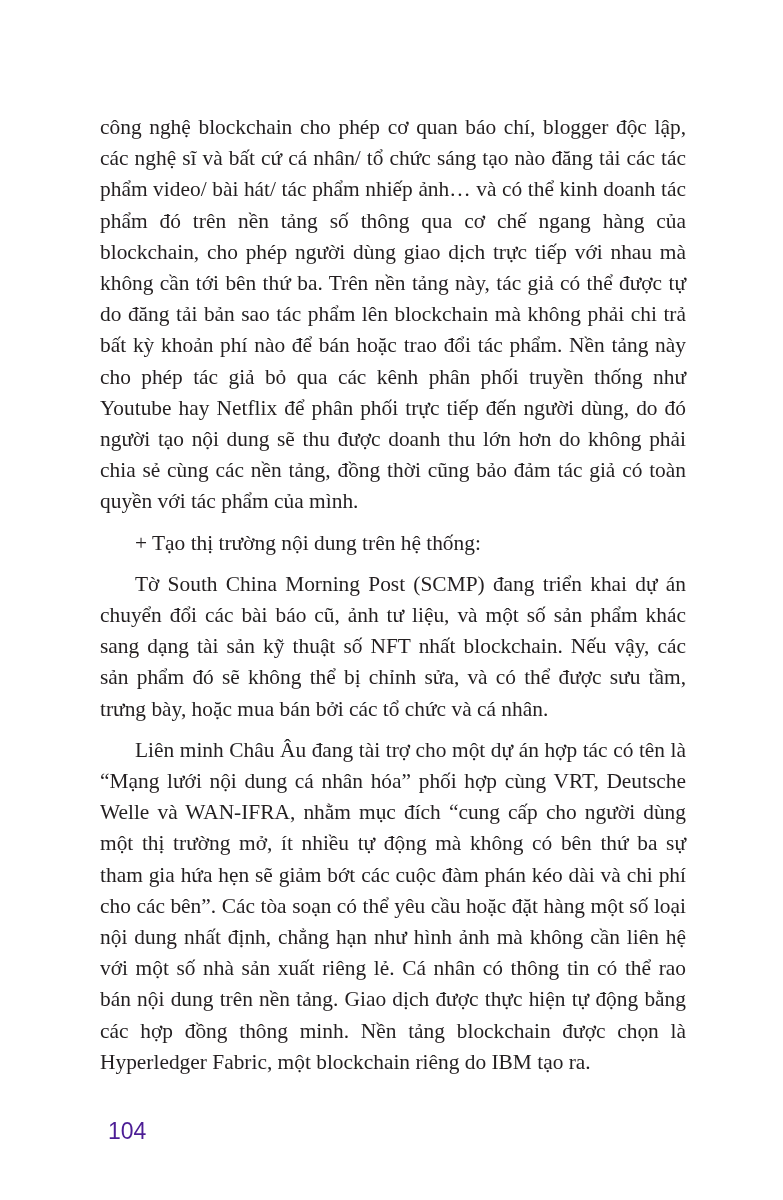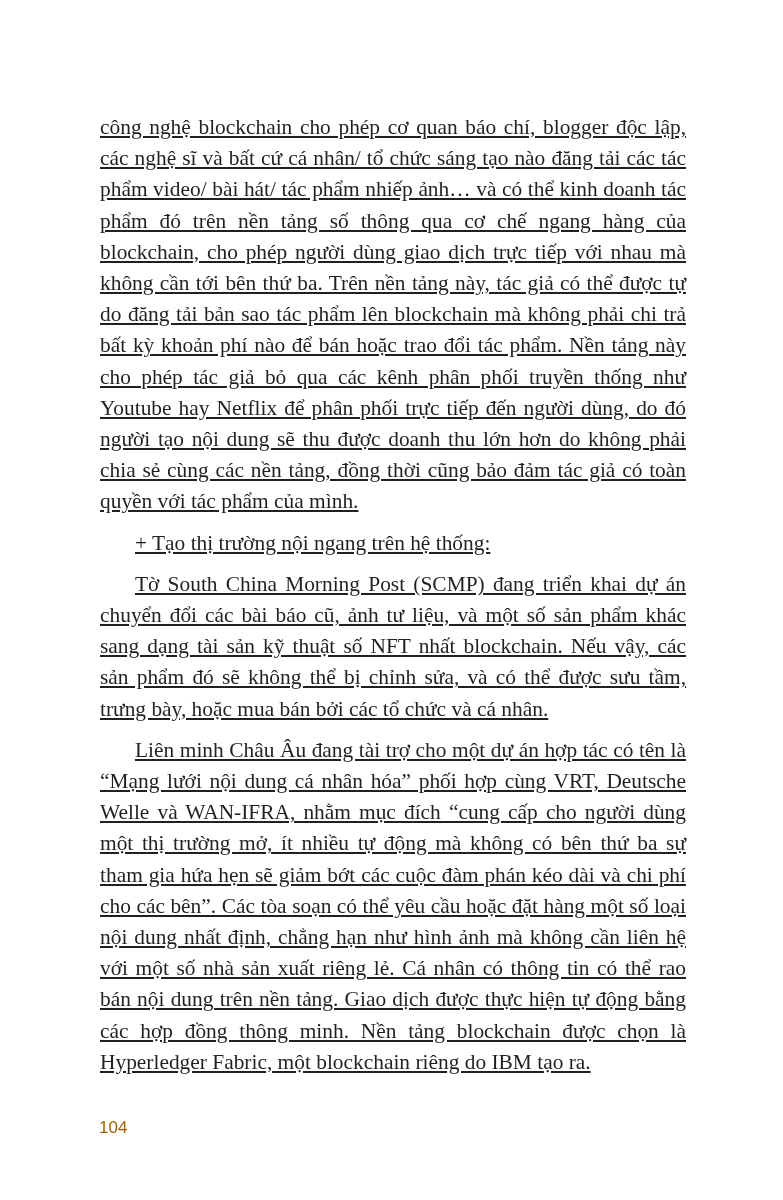--- a/index.html
+++ b/index.html
@@ -20,37 +20,36 @@
     width: 586px;
     font-family: "Liberation Serif", "DejaVu Serif", serif;
     font-size: 21.4px;
     line-height: 31.2px;
     color: #231f20;
   }
   .para {
     margin: 0 0 10px 0;
     text-align: justify;
     text-align-last: left;
-    text-decoration: underline;
   }
   .para.indent {
     text-indent: 35px;
   }
   .page-number {
     position: absolute;
-    left: 99px;
+    left: 108px;
     top: 1118px;
     font-family: "Liberation Sans", "DejaVu Sans", sans-serif;
-    font-size: 17px;
-    color: #a16207;
+    font-size: 23px;
+    color: #4c1d95;
   }
 </style>
 </head>
 <body>
 
 <div class="page">
   <p class="para">công nghệ blockchain cho phép cơ quan báo chí, blogger độc lập, các nghệ sĩ và bất cứ cá nhân/ tổ chức sáng tạo nào đăng tải các tác phẩm video/ bài hát/ tác phẩm nhiếp ảnh… và có thể kinh doanh tác phẩm đó trên nền tảng số thông qua cơ chế ngang hàng của blockchain, cho phép người dùng giao dịch trực tiếp với nhau mà không cần tới bên thứ ba. Trên nền tảng này, tác giả có thể được tự do đăng tải bản sao tác phẩm lên blockchain mà không phải chi trả bất kỳ khoản phí nào để bán hoặc trao đổi tác phẩm. Nền tảng này cho phép tác giả bỏ qua các kênh phân phối truyền thống như Youtube hay Netflix  để phân phối trực tiếp đến người dùng, do đó người tạo nội dung sẽ thu được doanh thu lớn hơn do không phải chia sẻ cùng các nền tảng, đồng thời cũng bảo đảm tác giả có toàn quyền với tác phẩm của mình.</p>
-  <p class="para indent">+ Tạo thị trường nội ngang trên hệ thống:</p>
+  <p class="para indent">+ Tạo thị trường nội dung trên hệ thống:</p>
   <p class="para indent">Tờ South China Morning Post (SCMP) đang triển khai dự án chuyển đổi các bài báo cũ, ảnh tư liệu, và một số sản phẩm khác sang dạng tài sản kỹ thuật số NFT nhất blockchain. Nếu vậy, các sản phẩm đó sẽ không thể bị chỉnh sửa, và có thể được sưu tầm, trưng bày, hoặc mua bán bởi các tổ chức và cá nhân.</p>
   <p class="para indent">Liên minh Châu Âu đang tài trợ cho một dự án hợp tác có tên là  “Mạng lưới nội dung cá nhân hóa” phối hợp cùng VRT, Deutsche Welle và WAN-IFRA, nhằm mục đích “cung cấp cho người dùng một thị trường mở, ít nhiều tự động mà không có bên thứ ba sự tham gia hứa hẹn sẽ giảm bớt các cuộc đàm phán kéo dài và chi phí cho các bên”. Các tòa soạn có thể yêu cầu hoặc đặt hàng một số loại nội dung nhất định, chẳng hạn như hình ảnh mà không cần liên hệ với một số nhà sản xuất riêng lẻ. Cá nhân có thông tin có thể rao bán nội dung trên nền tảng. Giao dịch được thực hiện tự động bằng các hợp đồng thông minh. Nền tảng blockchain được chọn là Hyperledger Fabric, một blockchain riêng do IBM tạo ra.</p>
 </div>
 
 <div class="page-number">104</div>
 
 </body></html>

